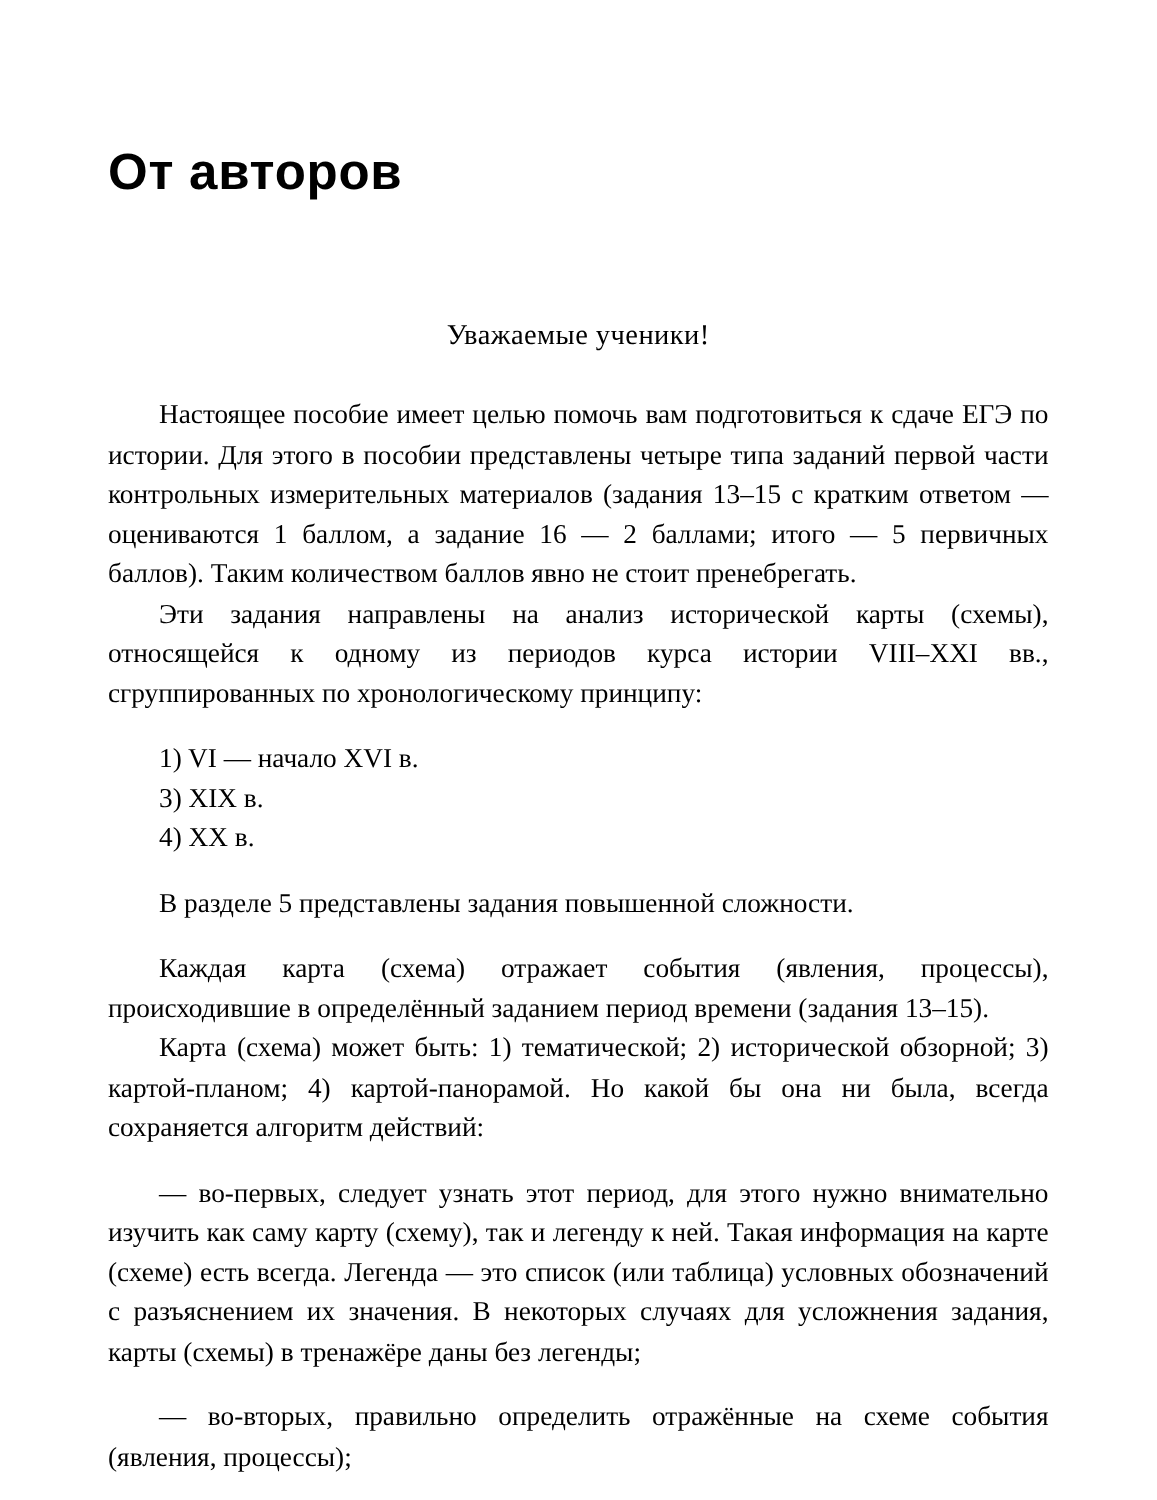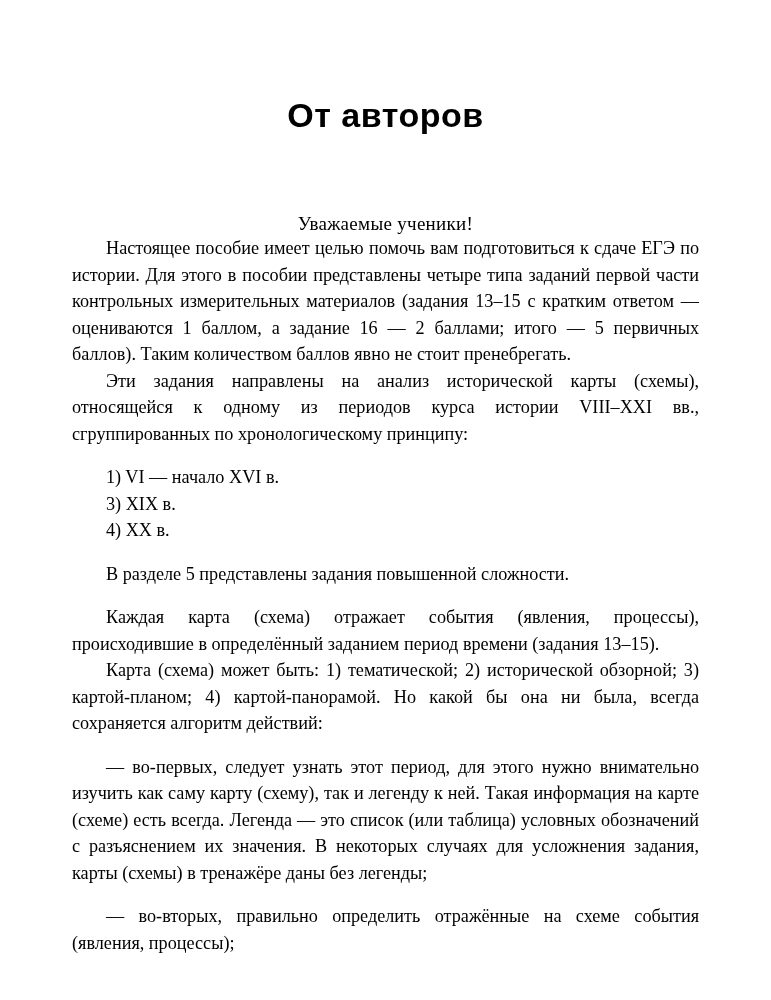--- a/index.html
+++ b/index.html
@@ -15,21 +15,21 @@
     overflow: hidden;
   }
   .page {
     position: relative;
     width: 771px;
     height: 1000px;
     box-sizing: border-box;
     padding: 0 72px;
   }
   .page-title {
-    text-align: center;
+    text-align: left;
     font-family: "Liberation Sans", sans-serif;
     font-weight: bold;
     font-size: 34px;
     letter-spacing: 0.5px;
     margin: 0;
     padding-top: 96px;
   }
   .salutation {
     text-align: center;
     font-weight: normal;
@@ -41,20 +41,21 @@
   p.body-text {
     font-size: 18.2px;
     line-height: 26.5px;
     text-align: justify;
     text-justify: inter-word;
     margin: 0;
     text-indent: 34px;
     hyphens: manual;
   }
   p.first-para {
+    margin-top: 28px;
   }
   p.spaced {
     margin-top: 17px;
   }
   ol.chrono-list {
     list-style: none;
     margin: 17px 0 0 0;
     padding: 0 0 0 34px;
     font-size: 18.2px;
     line-height: 26.5px;

